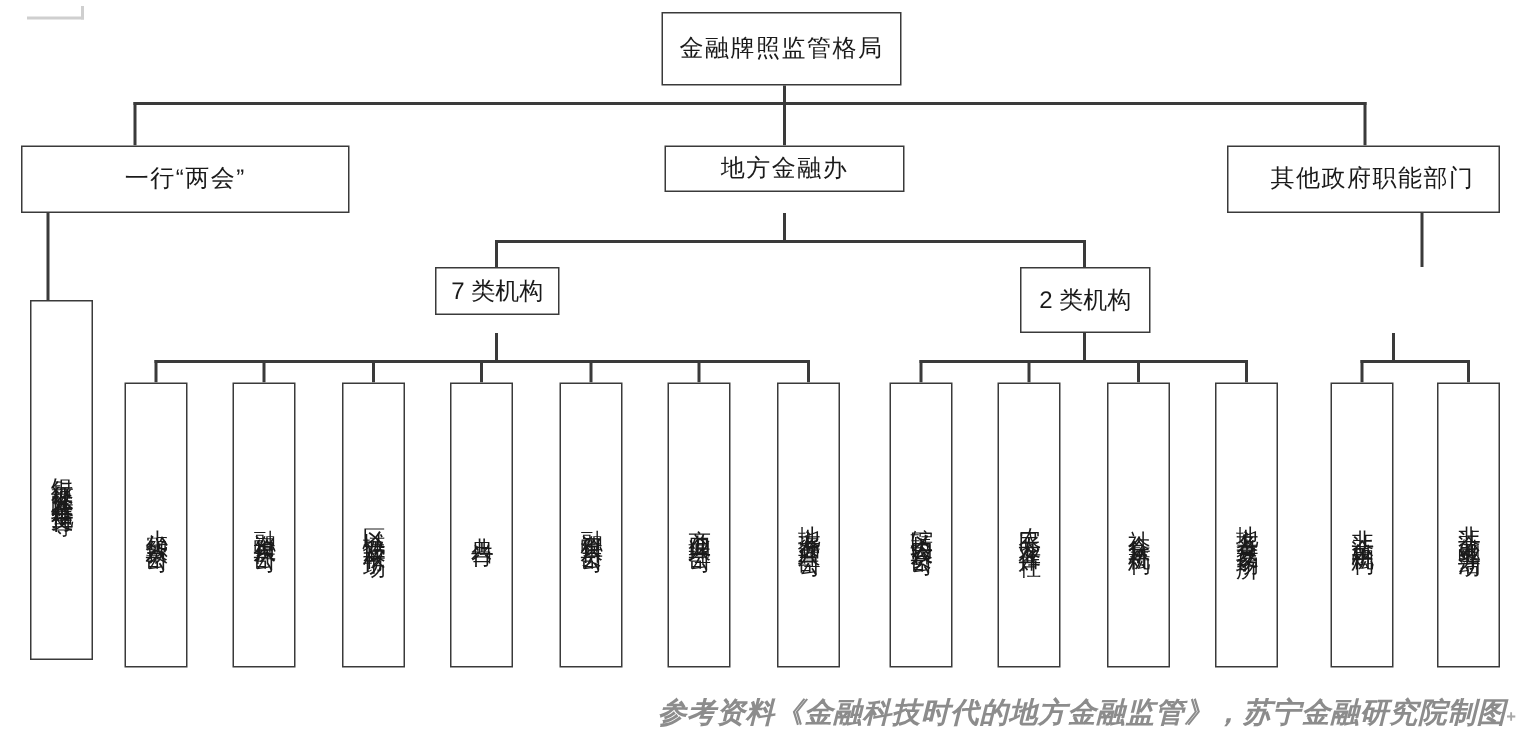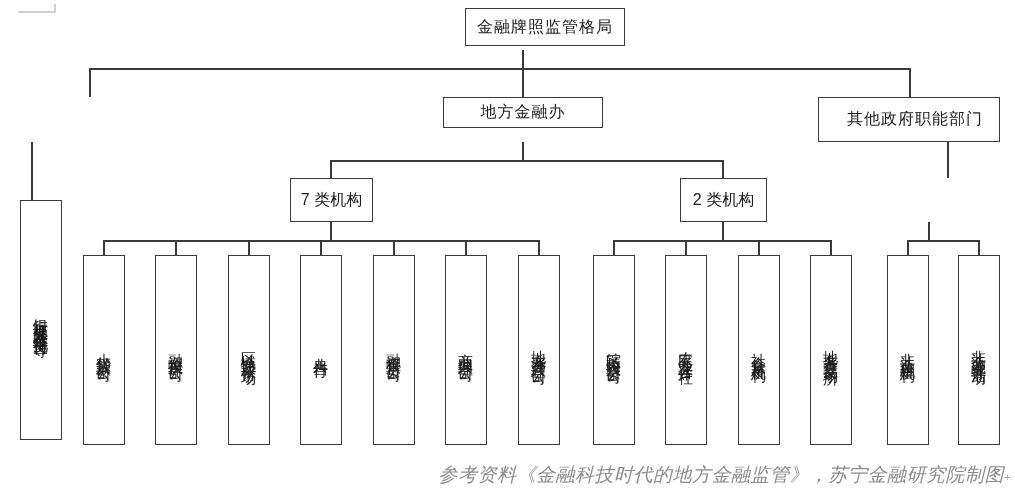--- a/index.html
+++ b/index.html
@@ -64,21 +64,21 @@
     width: 2px;
     background: #3a3a3a;
     z-index: 1;
   }
   .caption {
     position: absolute;
     top: 462px;
     right: 4px;
     font-size: 19px;
     font-style: italic;
-    font-weight: 400;
+    font-weight: 700;
     color: #8c8c8c;
     letter-spacing: 0.5px;
     white-space: nowrap;
   }
   .caption .mark {
     font-size: 11px;
     color: #a8a8a8;
     vertical-align: baseline;
   }
   .anchor-mark {
@@ -99,47 +99,50 @@
     background: #cfcfcf;
   }
 </style>
 </head>
 <body>
 
 <div id="stage">
 
   <div class="anchor-mark"></div>
 
-  <div class="box" style="left:465px; top:8px; width:160px; height:38px;">
+  <div class="box" style="left:441px; top:8px; width:160px; height:49px;">
     <span>金融牌照监管格局</span>
   </div>
 
   <div class="vline" style="left:522px; top:50px; height:18px;"></div>
   <div class="hline" style="left:89px; top:68px; width:822px;"></div>
   <div class="vline" style="left:89px; top:68px; height:29px;"></div>
   <div class="vline" style="left:522px; top:68px; height:29px;"></div>
   <div class="vline" style="left:909px; top:68px; height:29px;"></div>
 
+  <div class="box" style="left:14px; top:97px; width:219px; height:45px;">
+    <span>一行“两会”</span>
+  </div>
   <div class="box" style="left:443px; top:97px; width:160px; height:31px;">
     <span>地方金融办</span>
   </div>
   <div class="box" style="left:818px; top:97px; width:182px; height:45px;padding-left:12px;">
     <span>其他政府职能部门</span>
   </div>
 
   <div class="vline" style="left:31px; top:142px; height:58px;"></div>
 
   <div class="vline" style="left:522px; top:142px; height:18px;"></div>
   <div class="hline" style="left:330px; top:160px; width:394px;"></div>
   <div class="vline" style="left:330px; top:160px; height:18px;"></div>
   <div class="vline" style="left:722px; top:160px; height:18px;"></div>
 
   <div class="vline" style="left:947px; top:142px; height:36px;"></div>
 
-  <div class="box" style="left:290px; top:178px; width:83px; height:44px; letter-spacing:0;">
+  <div class="box" style="left:290px; top:178px; width:83px; height:32px; letter-spacing:0;">
     <span>7 类机构</span>
   </div>
   <div class="box" style="left:680px; top:178px; width:87px; height:44px; letter-spacing:0;">
     <span>2 类机构</span>
   </div>
 
   <div class="vline" style="left:330px; top:222px; height:18px;"></div>
   <div class="hline" style="left:103px; top:240px; width:437px;"></div>
   <div class="vline" style="left:103px; top:240px; height:15px;"></div>
   <div class="vline" style="left:175px; top:240px; height:15px;"></div>

